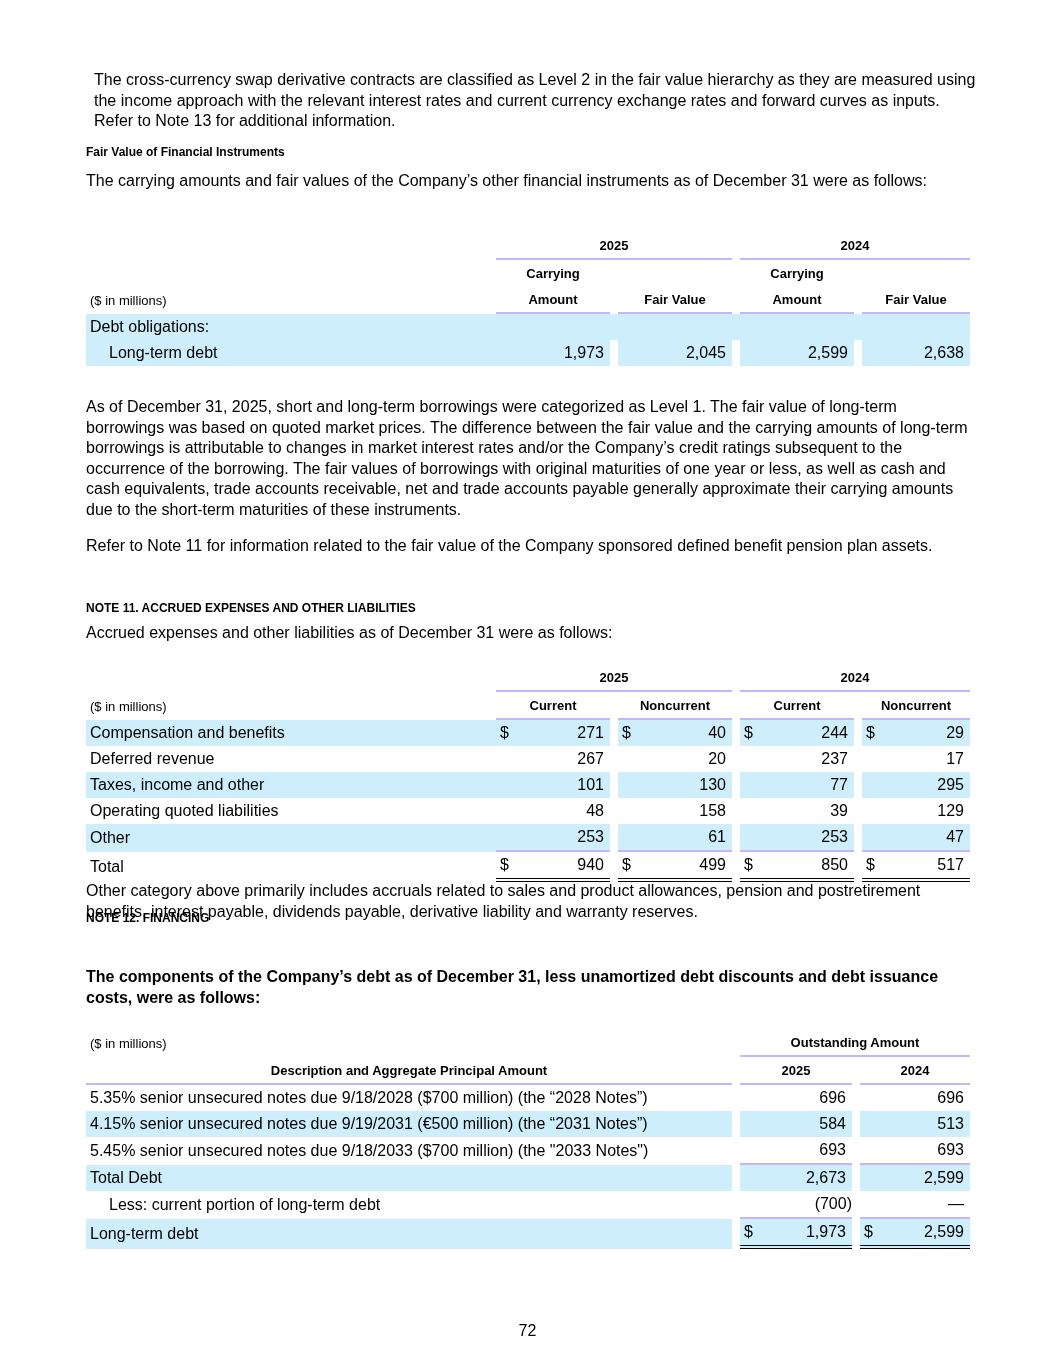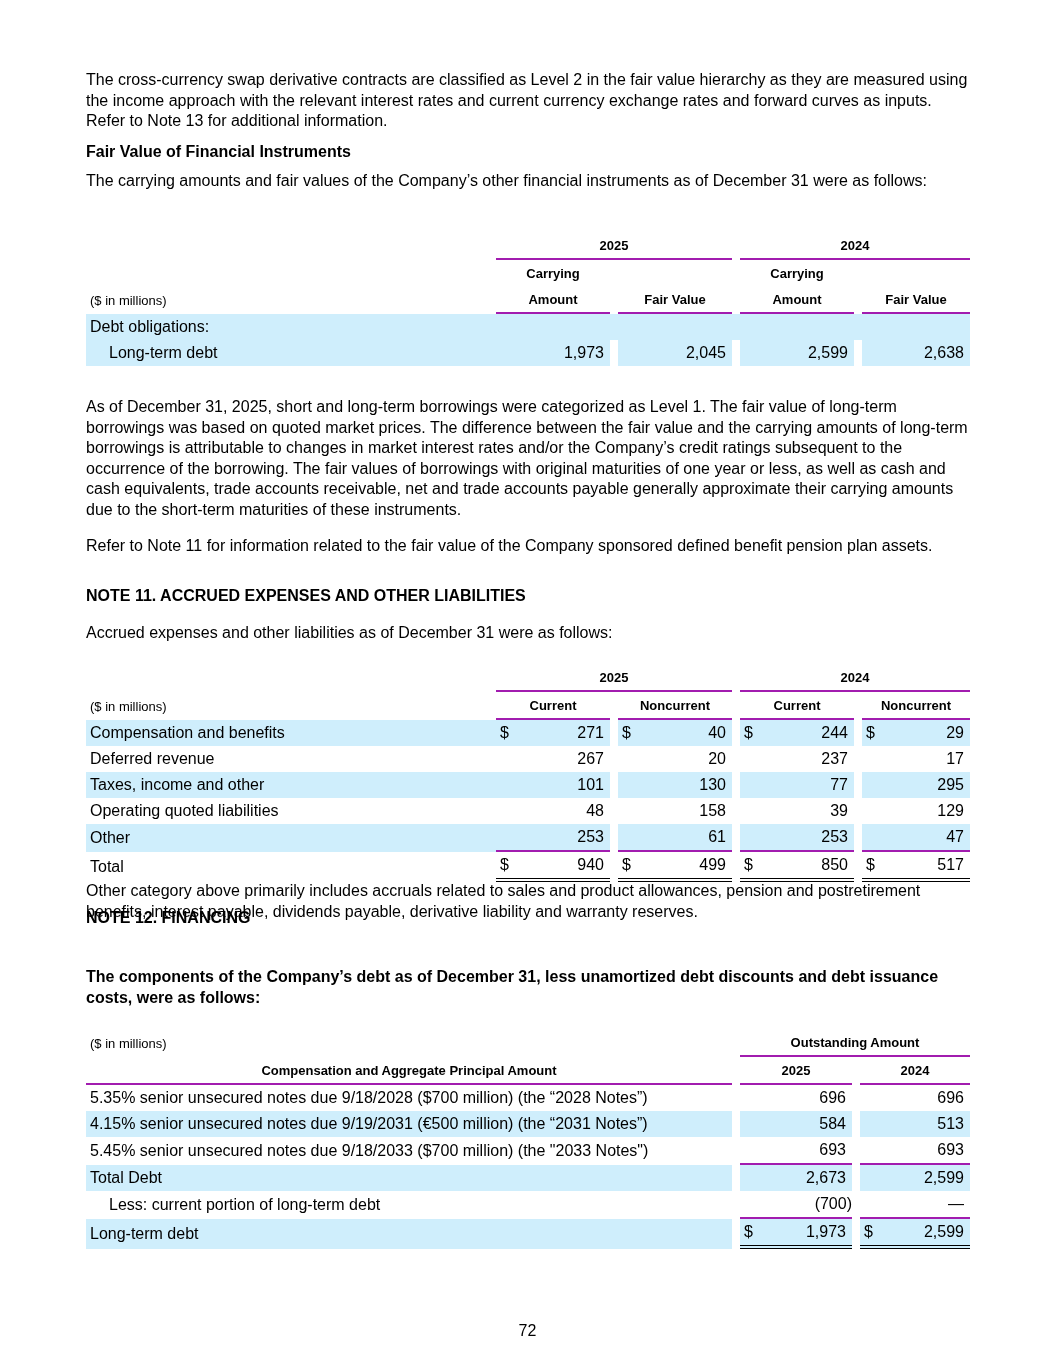--- a/index.html
+++ b/index.html
@@ -1,40 +1,40 @@
 <!DOCTYPE html>
 <html><head>
 <meta charset="utf-8">
 <style>
   html, body { margin: 0; padding: 0; background: #ffffff; }
   body { width: 1055px; height: 1365px; position: relative; font-family: "Liberation Sans", sans-serif; color: #000; }
   .page { position: absolute; left: 86px; top: 0; width: 884px; }
   p.para { font-size: 16px; line-height: 20.5px; margin: 0; }
-  h3.head { font-size: 16px; font-weight: bold; margin: 0; line-height: 20px; }
+  h3.head { font-size: 12px; font-weight: bold; margin: 0; line-height: 20px; }
   .abs { position: absolute; left: 0; width: 884px; }
   table.fin { border-collapse: separate; border-spacing: 0; width: 884px; font-size: 16px; }
   table.fin td { padding: 0; height: 26px; vertical-align: middle; }
   .hdr { font-size: 13px; font-weight: bold; text-align: center; }
   .unit { font-size: 13px; }
   .shade td { background: #cfeefc; }
   .lbl { padding-left: 4px !important; }
   .ind { padding-left: 23px !important; }
   .dol { text-align: left; padding-left: 4px !important; }
   .num { text-align: right; padding-right: 6px !important; }
-  .bb { border-bottom: 2px solid #a21caf; }
+  .bb { border-bottom: 2px solid #c4b5fd; }
   .bbd { border-bottom: 4px double #000; }
   .gap { width: 8px; background: transparent !important; }
   .pagenum { position: absolute; left: 0; width: 1055px; top: 1322px; text-align: center; font-size: 16px; }
 </style>
 </head>
 <body>
 
 <div class="page">
 
-  <p class="para abs" style="top:70px;">The cross-currency swap derivative contracts are classified as Level 2 in the fair value hierarchy as they are measured using the income approach with the relevant interest rates and current currency exchange rates and forward curves as inputs. Refer to Note 13 for additional information.</p>
+  <p class="para abs" style="top:70px;margin-left:8px;">The cross-currency swap derivative contracts are classified as Level 2 in the fair value hierarchy as they are measured using the income approach with the relevant interest rates and current currency exchange rates and forward curves as inputs. Refer to Note 13 for additional information.</p>
 
   <h3 class="head abs" style="top:142px;">Fair Value of Financial Instruments</h3>
 
   <p class="para abs" style="top:171px;">The carrying amounts and fair values of the Company’s other financial instruments as of December 31 were as follows:</p>
 
   <table class="fin abs" style="top:232px;">
     <colgroup>
       <col style="width:410px">
         <col style="width:22px">
         <col style="width:92px">
@@ -103,21 +103,21 @@
       <td></td>
           <td class="num">2,638</td>
     </tr>
   </tbody>
     </table>
 
   <p class="para abs" style="top:397px;">As of December 31, 2025, short and long-term borrowings were categorized as Level 1.  The fair value of long-term borrowings was based on quoted market prices.  The difference between the fair value and the carrying amounts of long-term borrowings is attributable to changes in market interest rates and/or the Company’s credit ratings subsequent to the occurrence of the borrowing.  The fair values of borrowings with original maturities of one year or less, as well as cash and cash equivalents, trade accounts receivable, net and trade accounts payable generally approximate their carrying amounts due to the short-term maturities of these instruments.</p>
 
   <p class="para abs" style="top:536px;">Refer to Note 11 for information related to the fair value of the Company sponsored defined benefit pension plan assets.</p>
 
-  <h3 class="head abs" style="top:586px;">NOTE 11.  ACCRUED EXPENSES AND OTHER LIABILITIES</h3>
+  <h3 class="head abs" style="top:598px;">NOTE 11.  ACCRUED EXPENSES AND OTHER LIABILITIES</h3>
 
   <p class="para abs" style="top:623px;">Accrued expenses and other liabilities as of December 31 were as follows:</p>
 
   <table class="fin abs" style="top:664px;">
     <colgroup>
       <col style="width:410px">
         <col style="width:22px">
         <col style="width:92px">
         <col style="width:8px">
         <col style="width:22px">
@@ -249,21 +249,21 @@
         <col style="width:22px">
         <col style="width:88px">
     </colgroup>
     <tbody>
         <tr>
       <td class="unit lbl" style="height:20px">($ in millions)</td>
       <td></td>
       <td colspan="5" class="hdr bb">Outstanding Amount</td>
     </tr>
     <tr>
-      <td class="hdr bb" style="height:22px">Compensation and Aggregate Principal Amount</td>
+      <td class="hdr bb" style="height:22px">Description and Aggregate Principal Amount</td>
       <td class="gap"></td>
       <td colspan="2" class="hdr bb">2025</td>
       <td class="gap"></td>
       <td colspan="2" class="hdr bb">2024</td>
     </tr>
     <tr>
       <td class="lbl" style="height:24px">5.35% senior unsecured notes due 9/18/2028 ($700 million) (the “2028 Notes”)</td>
           <td class="gap"></td>
       <td></td>
           <td class="num">696</td>

